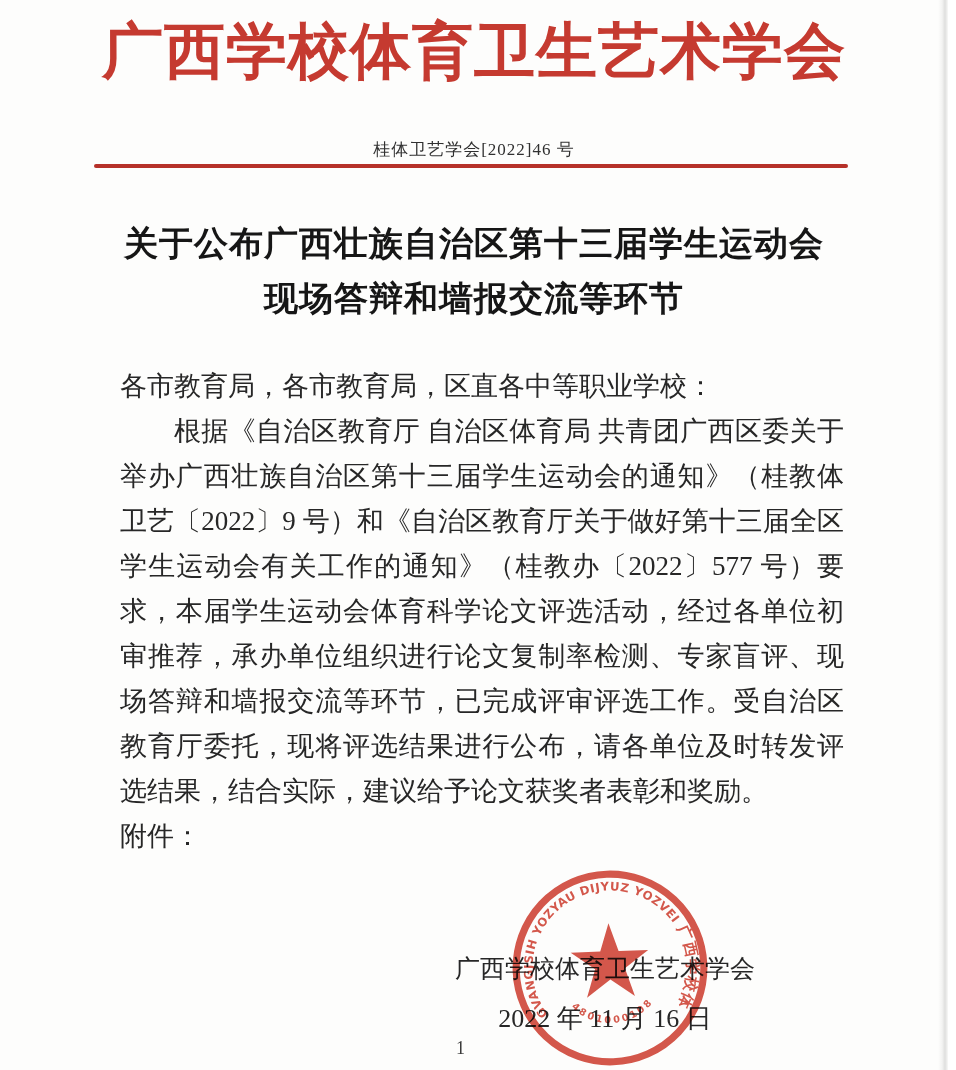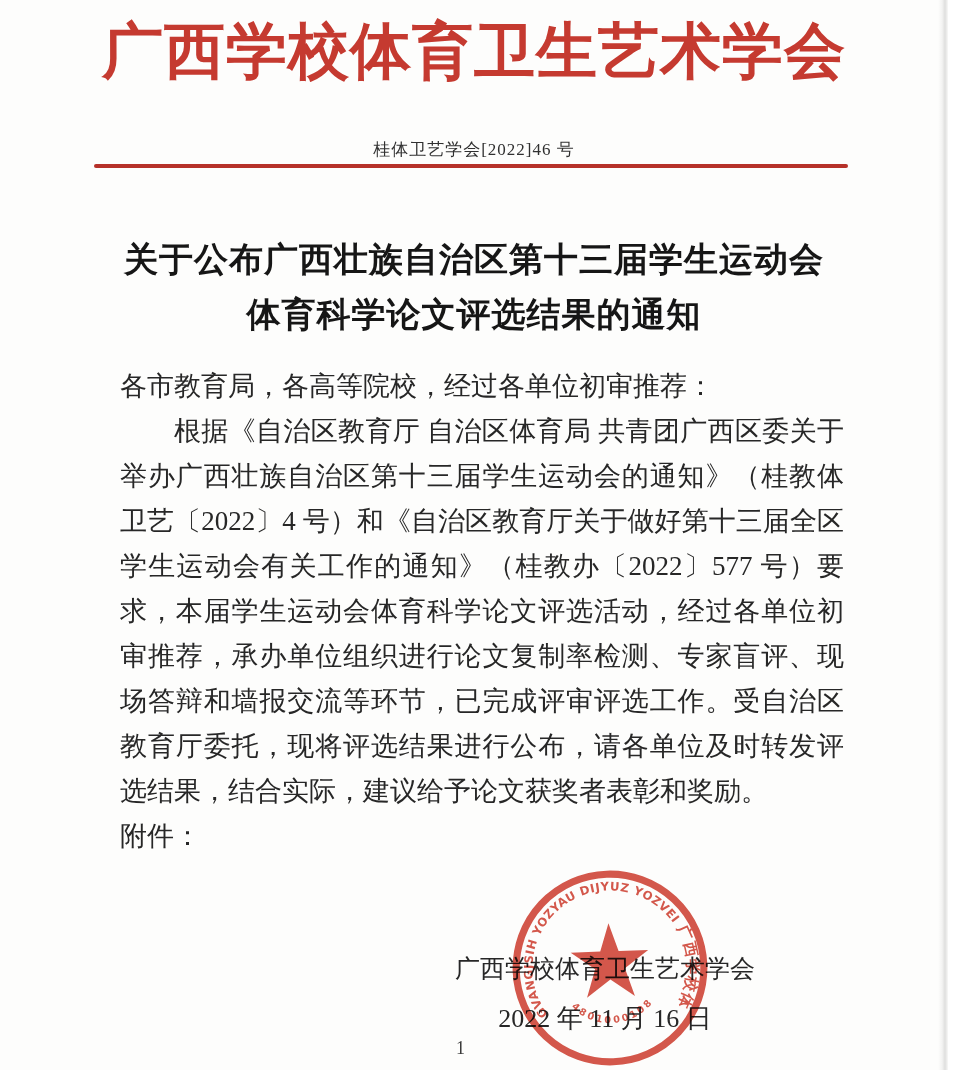--- a/index.html
+++ b/index.html
@@ -28,21 +28,21 @@
     letter-spacing: 1px;
     margin-top: 20px;
   }
   .red-rule {
     position: absolute; top: 164px; left: 94px; width: 754px; height: 4px;
     background: #b63129;
     border-radius: 2px;
   }
   .notice-title {
     position: absolute; top: 216px; left: 0; right: 0;
-    margin: 16px; text-align: center;
+    margin: 0; text-align: center;
     font-size: 34px; line-height: 55px; font-weight: 700;
     color: #161616; letter-spacing: 1px;
   }
   .doc-body {
     position: absolute; top: 364px; left: 120px; width: 724px;
     font-size: 27px; line-height: 45px; text-align: justify;
     color: #272727;
   }
   .doc-body p { margin: 0; }
   .para { text-indent: 2em; }
@@ -76,26 +76,26 @@
 <div class="page">
 
   <h1 class="org-title">广西学校体育卫生艺术学会</h1>
 
   <div class="doc-number">桂体卫艺学会[2022]46 号</div>
 
   <div class="red-rule"></div>
 
   <h2 class="notice-title">
     <span>关于公布广西壮族自治区第十三届学生运动会</span><br>
-    <span>体育科学论文评选结果的通知</span>
+    <span>现场答辩和墙报交流等环节</span>
   </h2>
 
   <div class="doc-body">
-    <p class="salutation">各市教育局，各高等院校，经过各单位初审推荐：</p>
-    <p class="para">根据《自治区教育厅 自治区体育局 共青团广西区委关于举办广西壮族自治区第十三届学生运动会的通知》（桂教体卫艺〔2022〕4 号）和《自治区教育厅关于做好第十三届全区学生运动会有关工作的通知》（桂教办〔2022〕577 号）要求，本届学生运动会体育科学论文评选活动，经过各单位初审推荐，承办单位组织进行论文复制率检测、专家盲评、现场答辩和墙报交流等环节，已完成评审评选工作。受自治区教育厅委托，现将评选结果进行公布，请各单位及时转发评选结果，结合实际，建议给予论文获奖者表彰和奖励。</p>
+    <p class="salutation">各市教育局，各市教育局，区直各中等职业学校：</p>
+    <p class="para">根据《自治区教育厅 自治区体育局 共青团广西区委关于举办广西壮族自治区第十三届学生运动会的通知》（桂教体卫艺〔2022〕9 号）和《自治区教育厅关于做好第十三届全区学生运动会有关工作的通知》（桂教办〔2022〕577 号）要求，本届学生运动会体育科学论文评选活动，经过各单位初审推荐，承办单位组织进行论文复制率检测、专家盲评、现场答辩和墙报交流等环节，已完成评审评选工作。受自治区教育厅委托，现将评选结果进行公布，请各单位及时转发评选结果，结合实际，建议给予论文获奖者表彰和奖励。</p>
     <p class="attachment">
       <span class="att-label">附件：</span>
     </p>
   </div>
 
   <div class="signature-block">
     <div class="signature-org">广西学校体育卫生艺术学会</div>
     <div class="signature-date">2022 年 11 月 16 日</div>
   </div>
 

